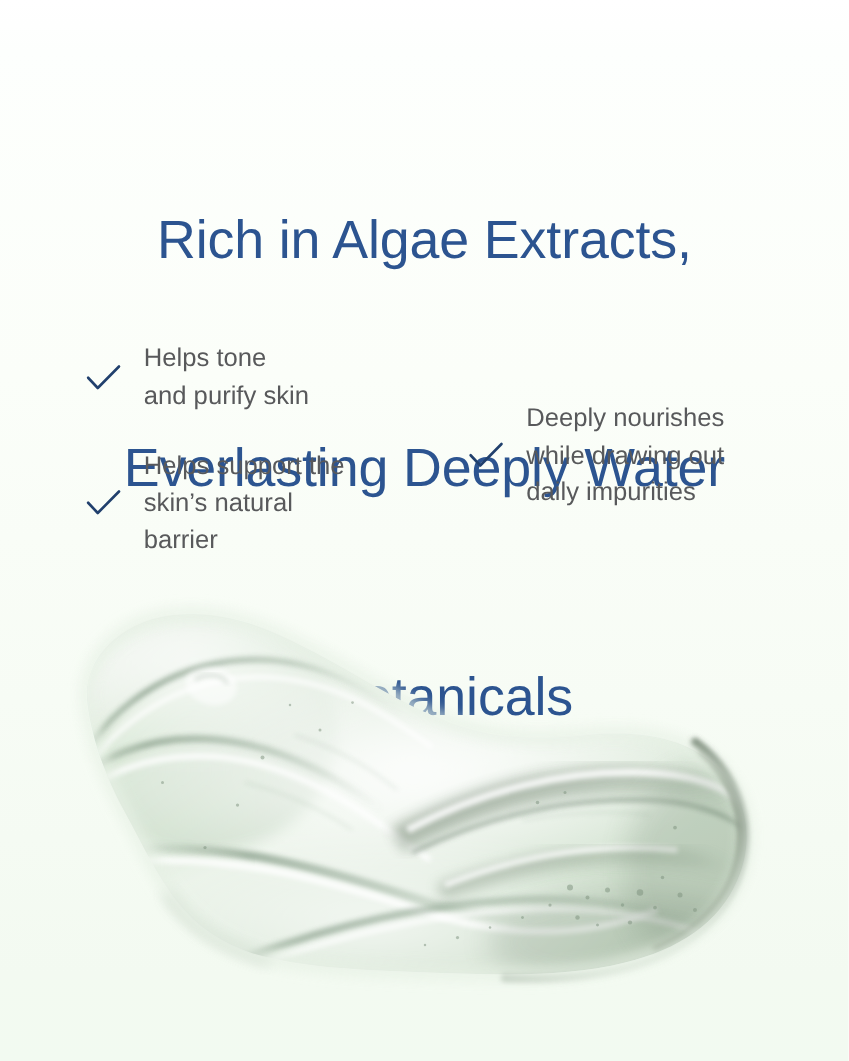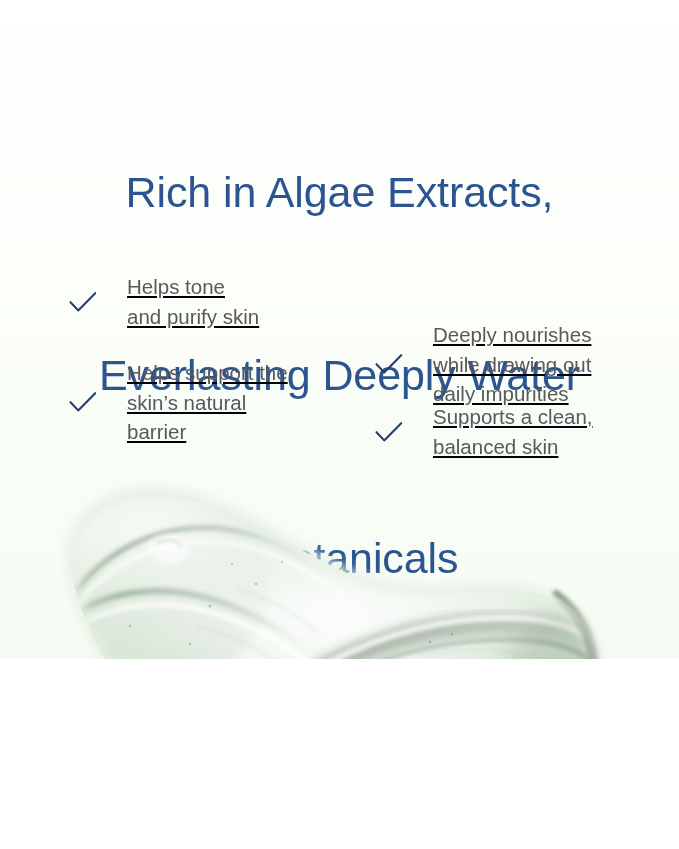--- a/index.html
+++ b/index.html
@@ -11,21 +11,21 @@
     height: 849px;
     overflow: hidden;
     background: #ffffff;
     font-family: "Liberation Sans", sans-serif;
     -webkit-font-smoothing: antialiased;
   }
 
   #page {
     position: relative;
     width: 679px;
-    height: 659px;
+    height: 849px;
     background: linear-gradient(to bottom,
         #ffffff 0px,
         #fdfffd 40px,
         #fbfef9 300px,
         #f7fcf5 560px,
         #f3faf1 780px,
         #f2faf1 849px);
     overflow: hidden;
   }
 
@@ -60,22 +60,21 @@
     width: 290px;
     height: 210px;
   }
   .bcol.left  { left: 68px; }
   .bcol.right { left: 374px; }
 
   .bitem {
     position: absolute;
     display: flex;
     align-items: center;
-    gap: 12px;
-    text-decoration: underline;
+    gap: 0px;
   }
   
   .bitem.i0 { left: 0px;  top: 10px;  }
   .bitem.i1 { left: 0px;  top: 96px; }
   .bitem.i2 { left: 0px;  top: 12px; margin-top: 46px;  }
   .bitem.i3 { left: 0px;  top: 140px; }
 
   .check {
     flex: 0 0 auto;
     width: 30px;
@@ -148,29 +147,20 @@
         <span class="check">
           <svg viewBox="0 0 30 26" fill="none" xmlns="http://www.w3.org/2000/svg">
             <path d="M2.5 13.2 L10.2 21.4 L27.2 4.2" stroke="#21406d" stroke-width="2.1" stroke-linecap="round" stroke-linejoin="round"></path>
           </svg>
         </span>
         <span class="btext">Deeply nourishes
 while drawing out
 daily impurities</span>
       </div>
 
-      <div class="bitem i3">
-        <span class="check">
-          <svg viewBox="0 0 30 26" fill="none" xmlns="http://www.w3.org/2000/svg">
-            <path d="M2.5 13.2 L10.2 21.4 L27.2 4.2" stroke="#21406d" stroke-width="2.1" stroke-linecap="round" stroke-linejoin="round"></path>
-          </svg>
-        </span>
-        <span class="btext">Supports a clean,
-balanced skin</span>
-      </div>
 
     </div>
   </div>
 
   <div class="swatch-wrap">
     <svg viewBox="0 0 679 350" xmlns="http://www.w3.org/2000/svg">
       <defs>
 
         <linearGradient id="gBody" x1="0" y1="0" x2="0.75" y2="1">
           <stop offset="0" stop-color="#e6f0e4"></stop>

